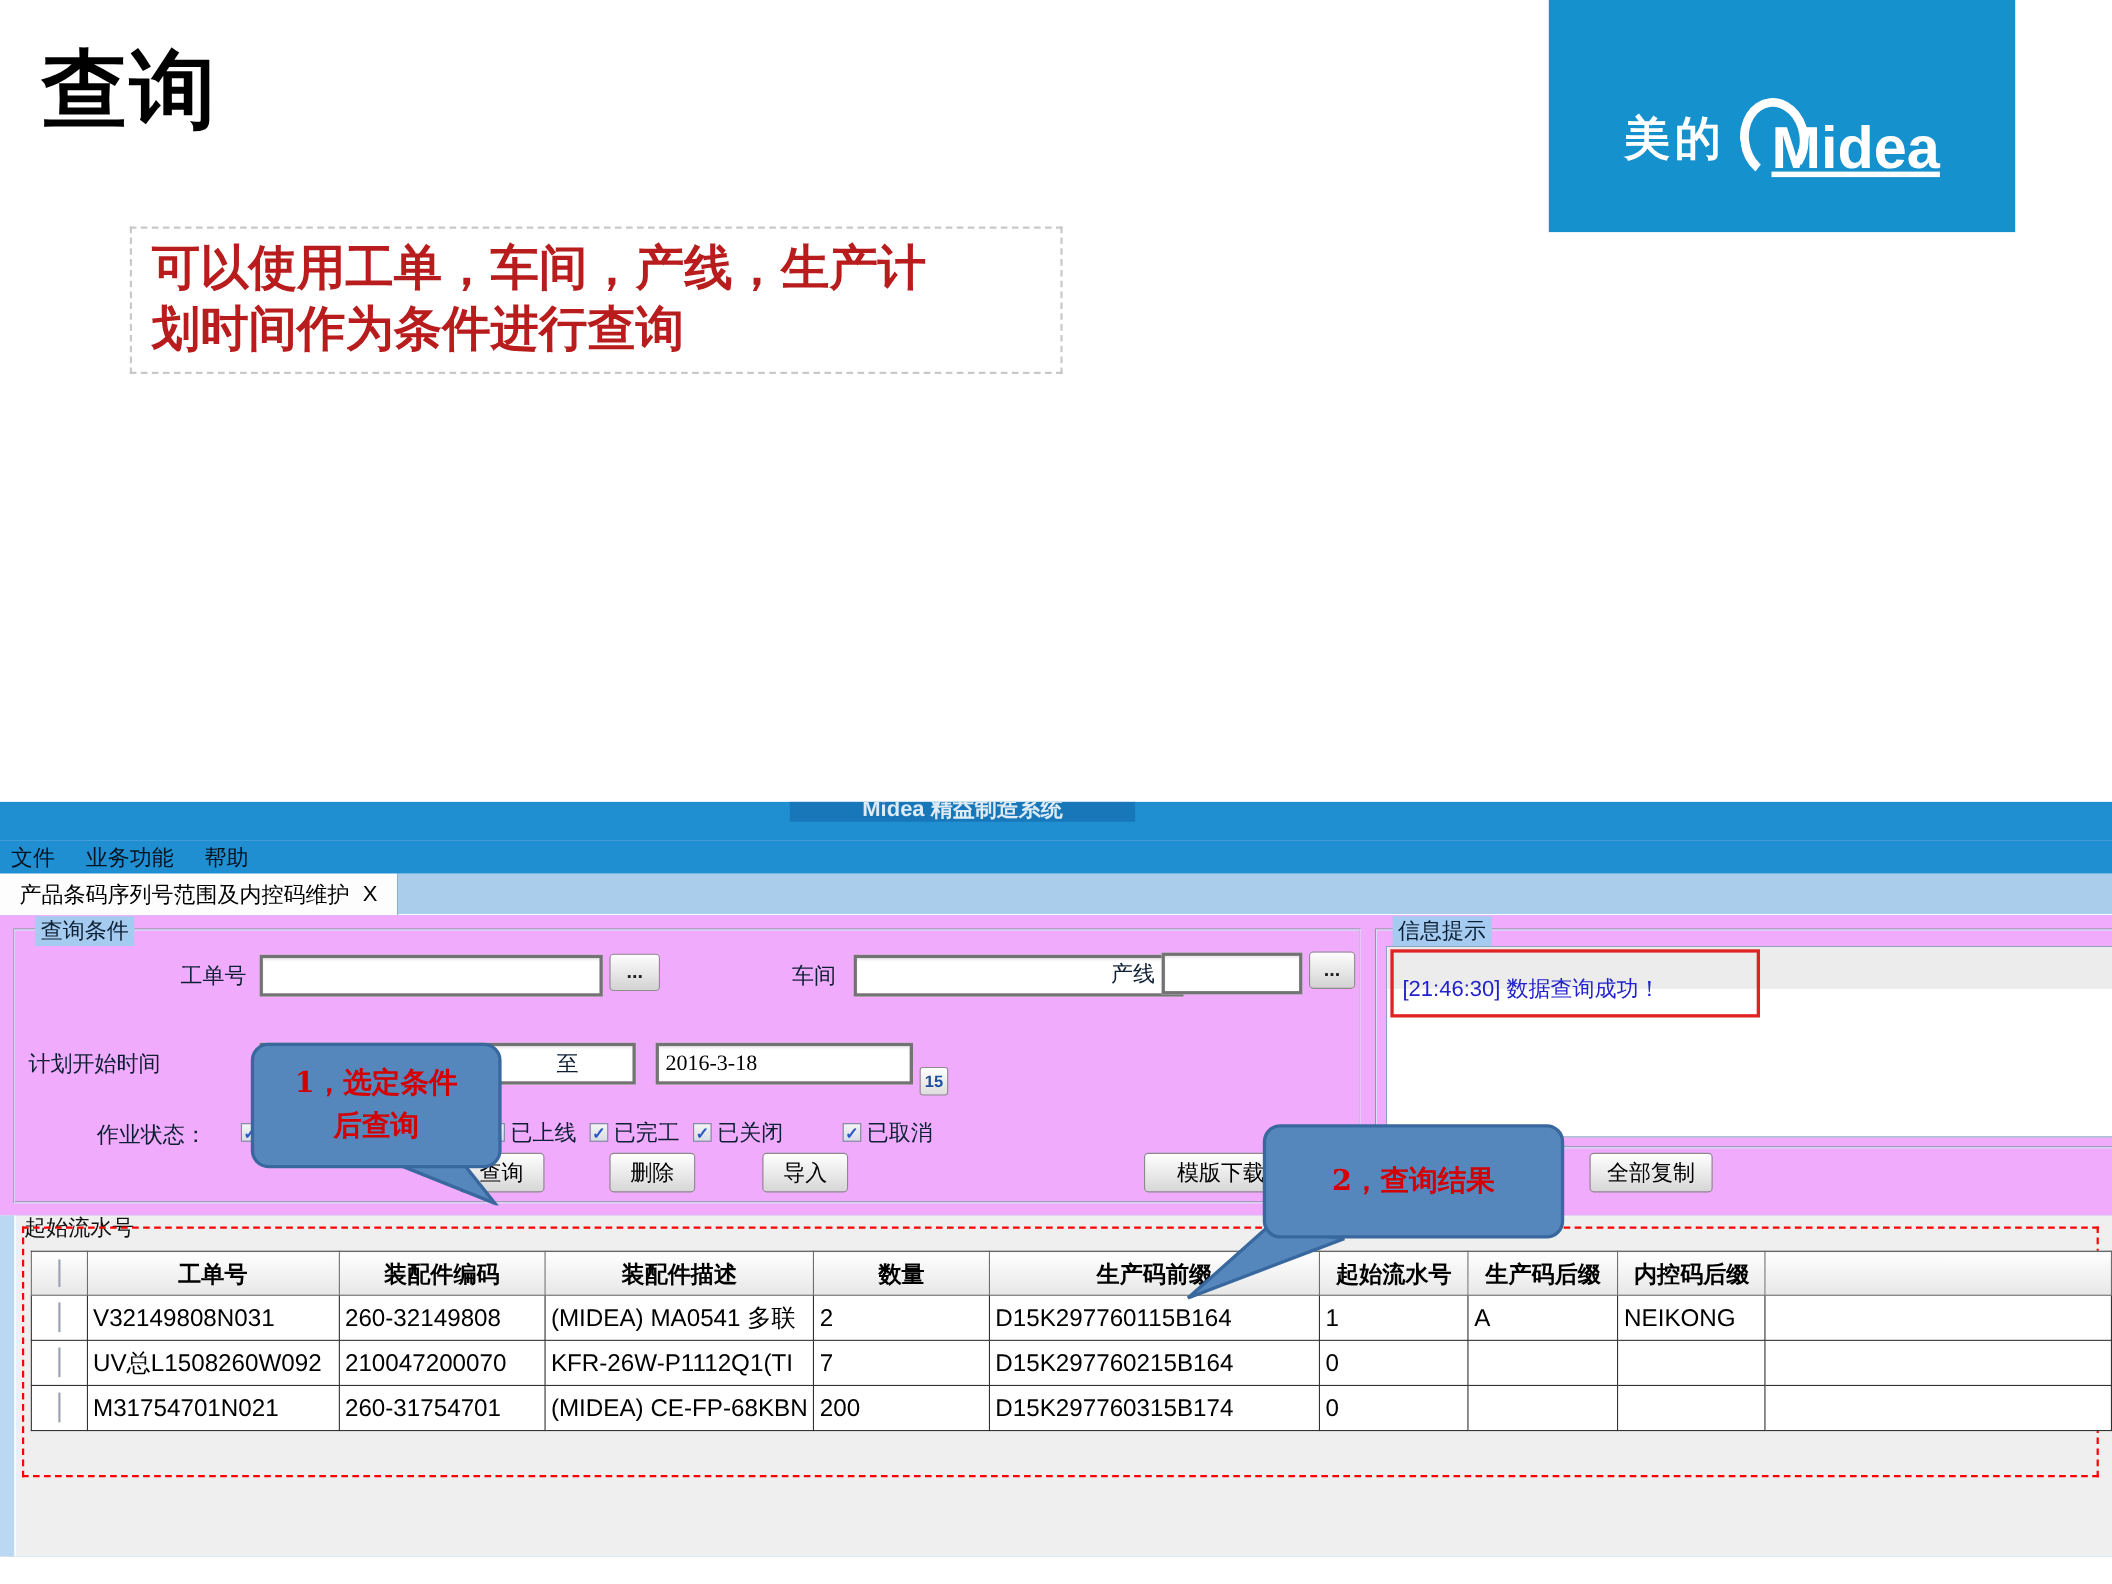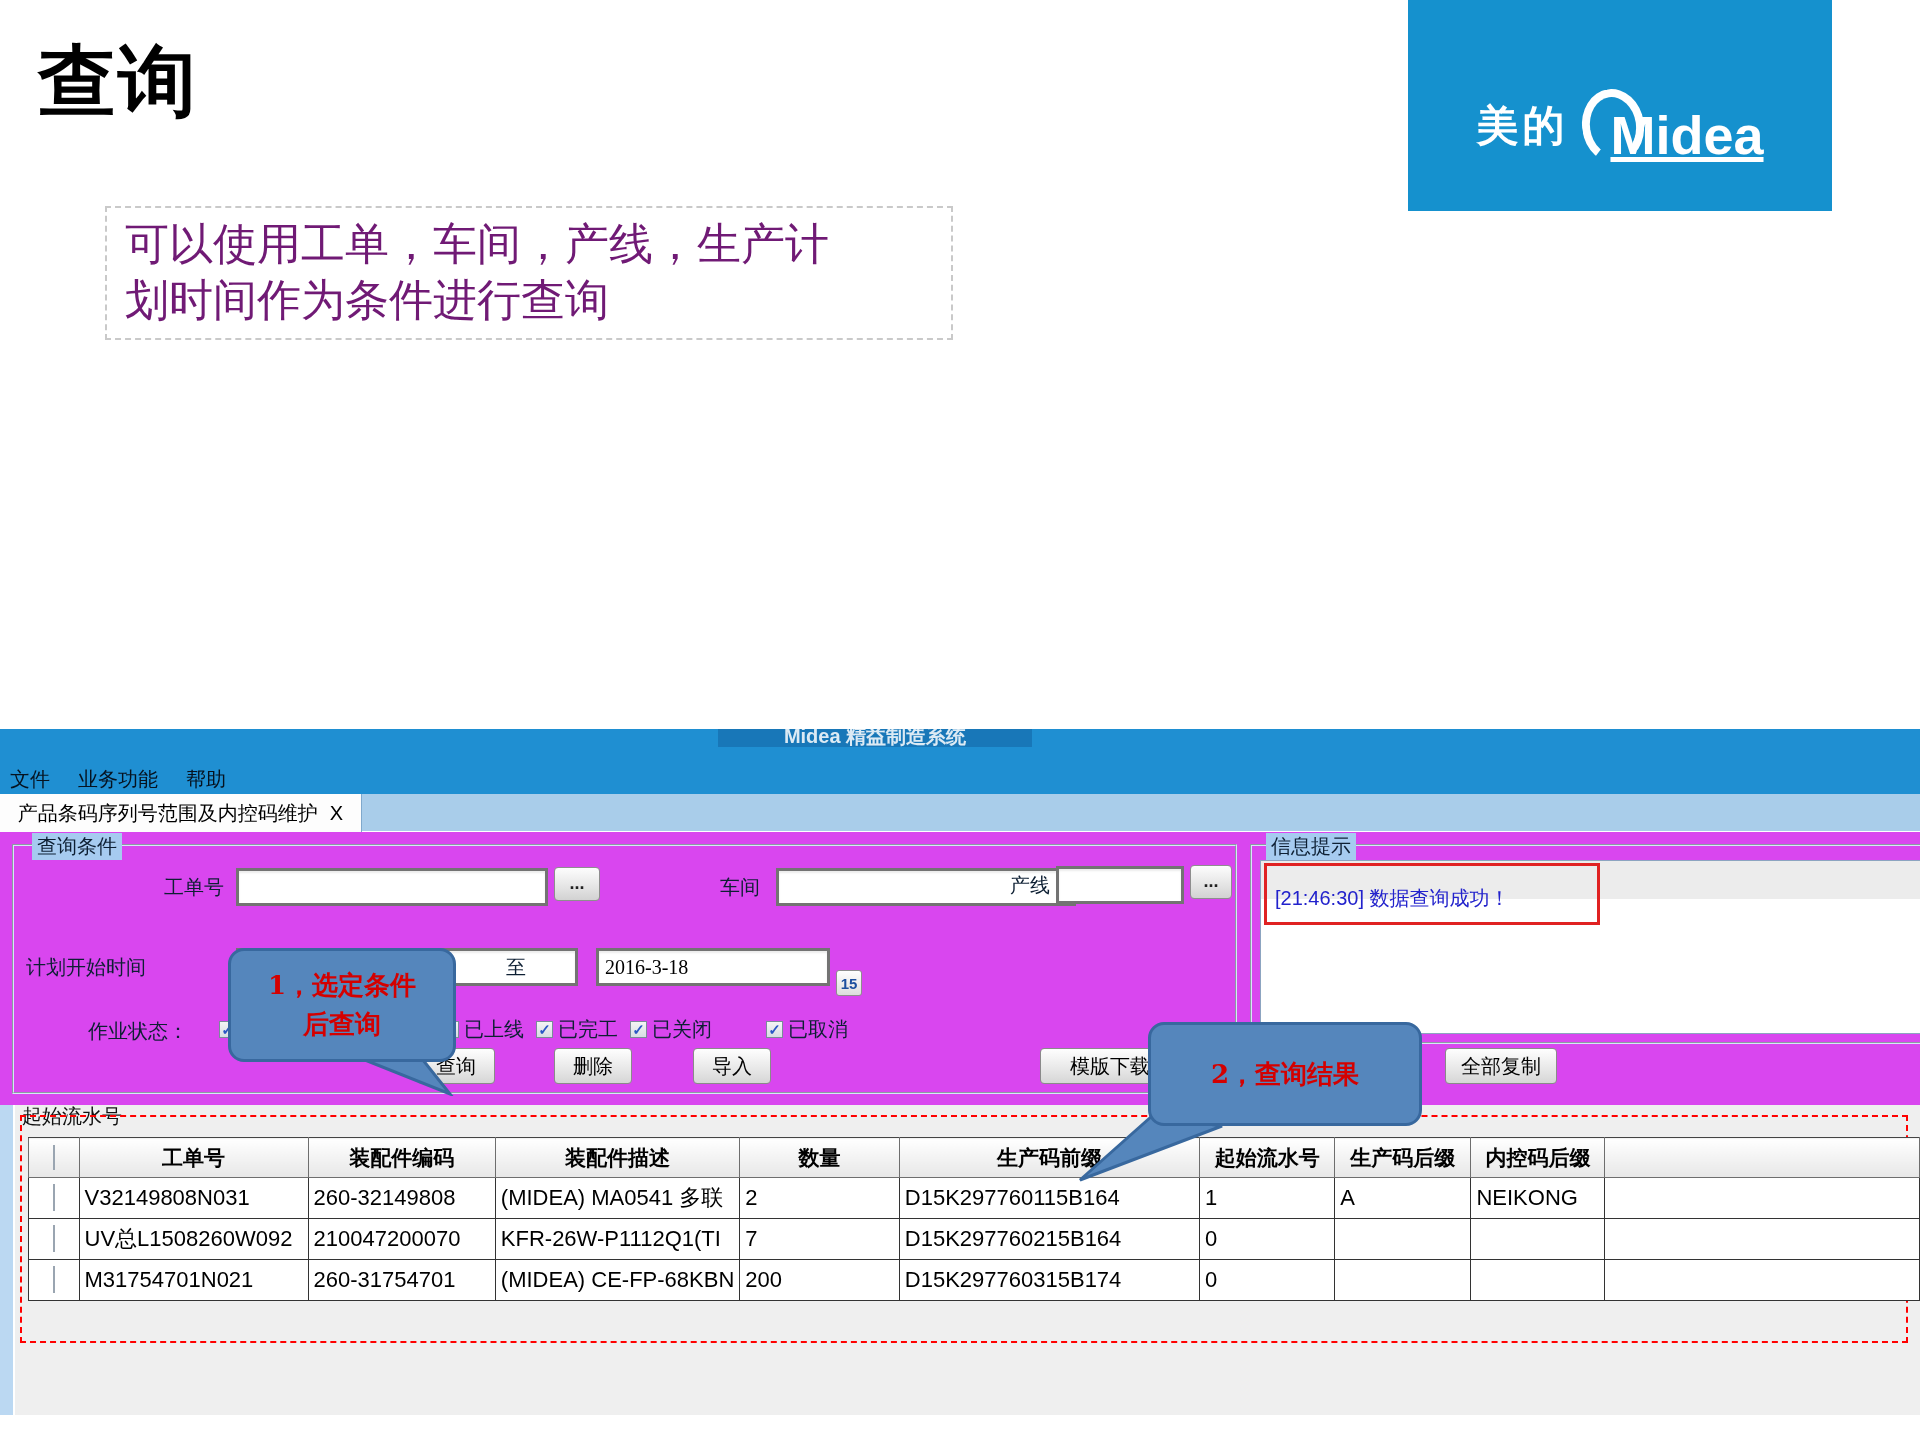--- a/index.html
+++ b/index.html
@@ -6,24 +6,24 @@
   html,body { width:1920px; height:1440px; background:#ffffff; overflow:hidden;
               font-family:"Liberation Sans", sans-serif; }
   .abs { position:absolute; }
 
   
   #stage { position:relative; width:1920px; height:1440px; }
 
   .slide-title { left:38px; top:30px; font-family:"DejaVu Serif", serif;
                  font-size:78px; font-weight:600; color:#000; letter-spacing:2px; }
 
-  .desc-box { left:105px; top:206px; width:848px; height:134px;
+  .desc-box { left:118px; top:206px; width:848px; height:134px;
               border:2px dashed #c9c9c9; padding:8px 18px;
-              font-family:"DejaVu Serif", serif; font-size:44px; color:#701a75;
-              line-height:1.28; white-space:nowrap; overflow:hidden; }
+              font-family:"DejaVu Serif", serif; font-size:44px; color:#b91c1c;
+              line-height:1.28; white-space:nowrap; overflow:hidden;font-weight:bold; }
 
   .logo-box { left:1408px; top:0; width:424px; height:211px; background:#1591CE;
               display:flex; align-items:center; justify-content:center; padding-top:40px; }
   .logo-cn { color:#ffffff; font-size:42px; font-weight:bold; letter-spacing:4px; }
   .logo-ring { width:62px; height:74px; border:8px solid #fff; border-radius:50%;
                margin-left:14px; transform:rotate(-8deg); border-bottom-color:transparent; }
   .logo-en { color:#fff; font-size:54px; font-weight:bold; margin-left:-34px; margin-top:18px;
              font-family:"Liberation Sans", sans-serif;text-decoration:underline; }
 
   
@@ -41,21 +41,21 @@
 
   .tabstrip { left:0; top:65px; width:1920px; height:38px; background:#A9CDEA;
               border-bottom:1px solid #ffffff; }
   .tab-active { left:0; top:0; height:38px; width:362px; background:#fdfdfd;
                 border-right:1px solid #7FA8CC; display:flex; align-items:center;
                 justify-content:center; gap:12px; font-size:20px; color:#000; }
 
   .content { left:0; top:103px; width:1920px; height:583px; }
 
   
-  .query-region { left:0; top:0; width:1920px; height:273px; background:#d946ef; }
+  .query-region { left:0; top:0; width:1920px; height:273px; background:#f0abfc; }
   .group-box { border:2px groove #d7e6f8; }
   .group-label { position:absolute; top:-13px; padding:0 5px; background:#A6CBF0;
                  font-size:20px; color:#0d1f33; }
 
   .query-group { left:12px; top:12px; width:1225px; height:250px; }
   .fld-label { font-size:20px; color:#0d1f33; }
   .tb { background:#fff; border:3px solid #737373; height:32px;
         box-shadow:inset 0 2px 2px rgba(0,0,0,.08); font-size:20px; color:#000;
         padding:16px 6px; display:flex; align-items:center; white-space:nowrap; overflow:hidden;font-family:Liberation Serif, serif; }
   .browse-btn { height:34px; background:linear-gradient(#fdfdfd,#e4e4e4 60%,#d2d2d2);

